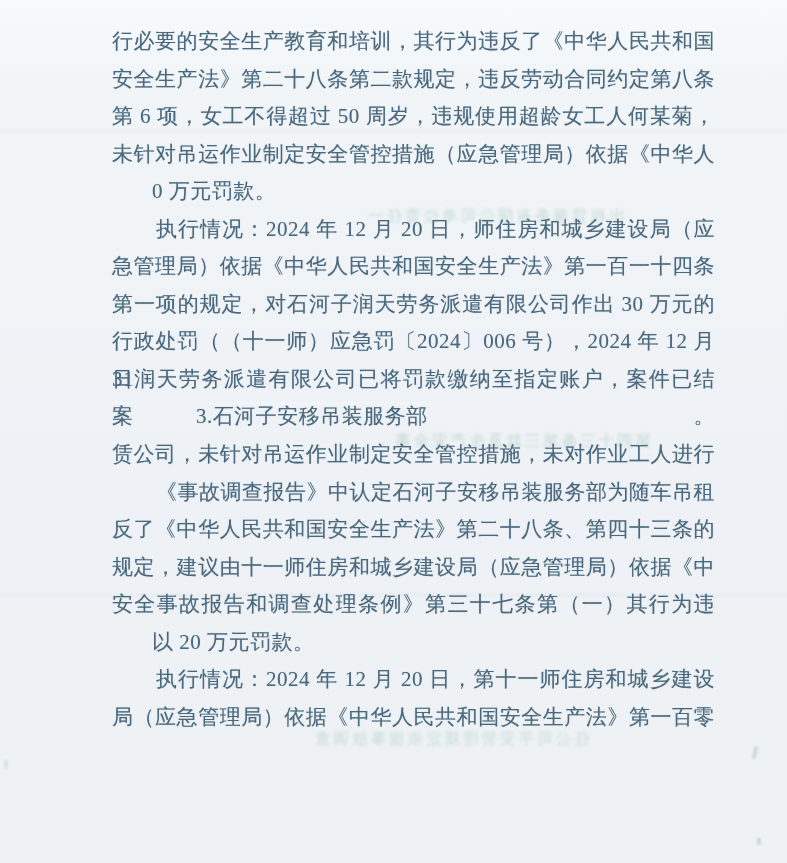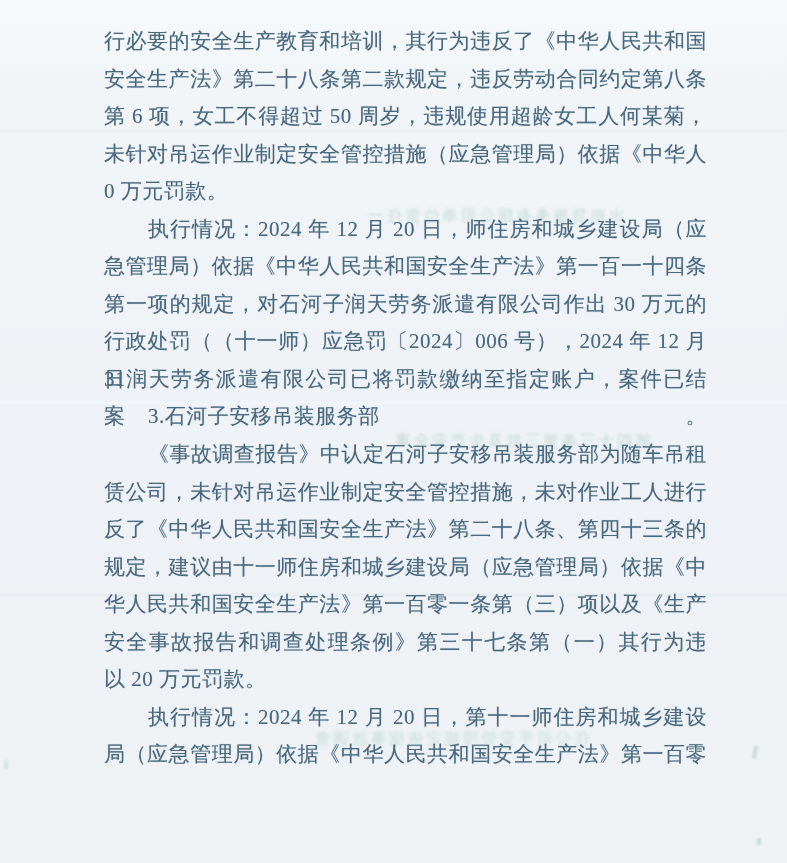--- a/index.html
+++ b/index.html
@@ -29,37 +29,38 @@
     filter: blur(1px);
     pointer-events: none;
   }
   .band.b1 { top: 130px; }
   .band.b2 { top: 594px; }
   .band.b3 { top: 402px; background: rgba(255,255,255,0.35); }
 
   .textblock {
     position: absolute;
     top: 23px;
-    left: 104px;
+    left: 112px;
     width: 603px;
     color: #4a687e;
     font-size: 21px;
     letter-spacing: 0.5px;
     text-shadow: 0 0 1px rgba(74, 104, 126, 0.38);
   }
   .line {
     height: 37.55px;
     line-height: 37.55px;
     text-align: justify;
     text-align-last: justify;
     overflow: visible;
   }
   .line.end {
     text-align: right;
     text-align-last: left;
+    margin-left: 40px;
   }
   .line.ind {
     text-indent: 44px;
   }
 
   
   .bleed {
     position: absolute;
     color: #9cc0b6;
     opacity: 0.5;
@@ -104,25 +105,24 @@
     <div class="line">安全生产法》第二十八条第二款规定，违反劳动合同约定第八条</div>
     <div class="line">第 6 项，女工不得超过 50 周岁，违规使用超龄女工人何某菊，</div>
     <div class="line">未针对吊运作业制定安全管控措施（应急管理局）依据《中华人</div>
     <div class="line end">0 万元罚款。</div>
     <div class="line ind">执行情况：2024 年 12 月 20 日，师住房和城乡建设局（应</div>
     <div class="line">急管理局）依据《中华人民共和国安全生产法》第一百一十四条</div>
     <div class="line">第一项的规定，对石河子润天劳务派遣有限公司作出 30 万元的</div>
     <div class="line">行政处罚（（十一师）应急罚〔2024〕006 号），2024 年 12 月 31</div>
     <div class="line">日润天劳务派遣有限公司已将罚款缴纳至指定账户，案件已结案。</div>
     <div class="line ind end">3.石河子安移吊装服务部</div>
+    <div class="line">赁公司，未针对吊运作业制定安全管控措施，未对作业工人进行</div>
     <div class="line ind">《事故调查报告》中认定石河子安移吊装服务部为随车吊租</div>
-    <div class="line">赁公司，未针对吊运作业制定安全管控措施，未对作业工人进行</div>
     <div class="line">反了《中华人民共和国安全生产法》第二十八条、第四十三条的</div>
     <div class="line">规定，建议由十一师住房和城乡建设局（应急管理局）依据《中</div>
-    <div class="line">华人民共和国安全生产法》第一百零一条第（三）项以及《生产</div>
     <div class="line">安全事故报告和调查处理条例》第三十七条第（一）其行为违</div>
     <div class="line end">以 20 万元罚款。</div>
     <div class="line ind">执行情况：2024 年 12 月 20 日，第十一师住房和城乡建设</div>
     <div class="line">局（应急管理局）依据《中华人民共和国安全生产法》第一百零</div>
   </div>
 
   <div class="speck s1"></div>
   <div class="speck s2"></div>
   <div class="speck s3"></div>
 

